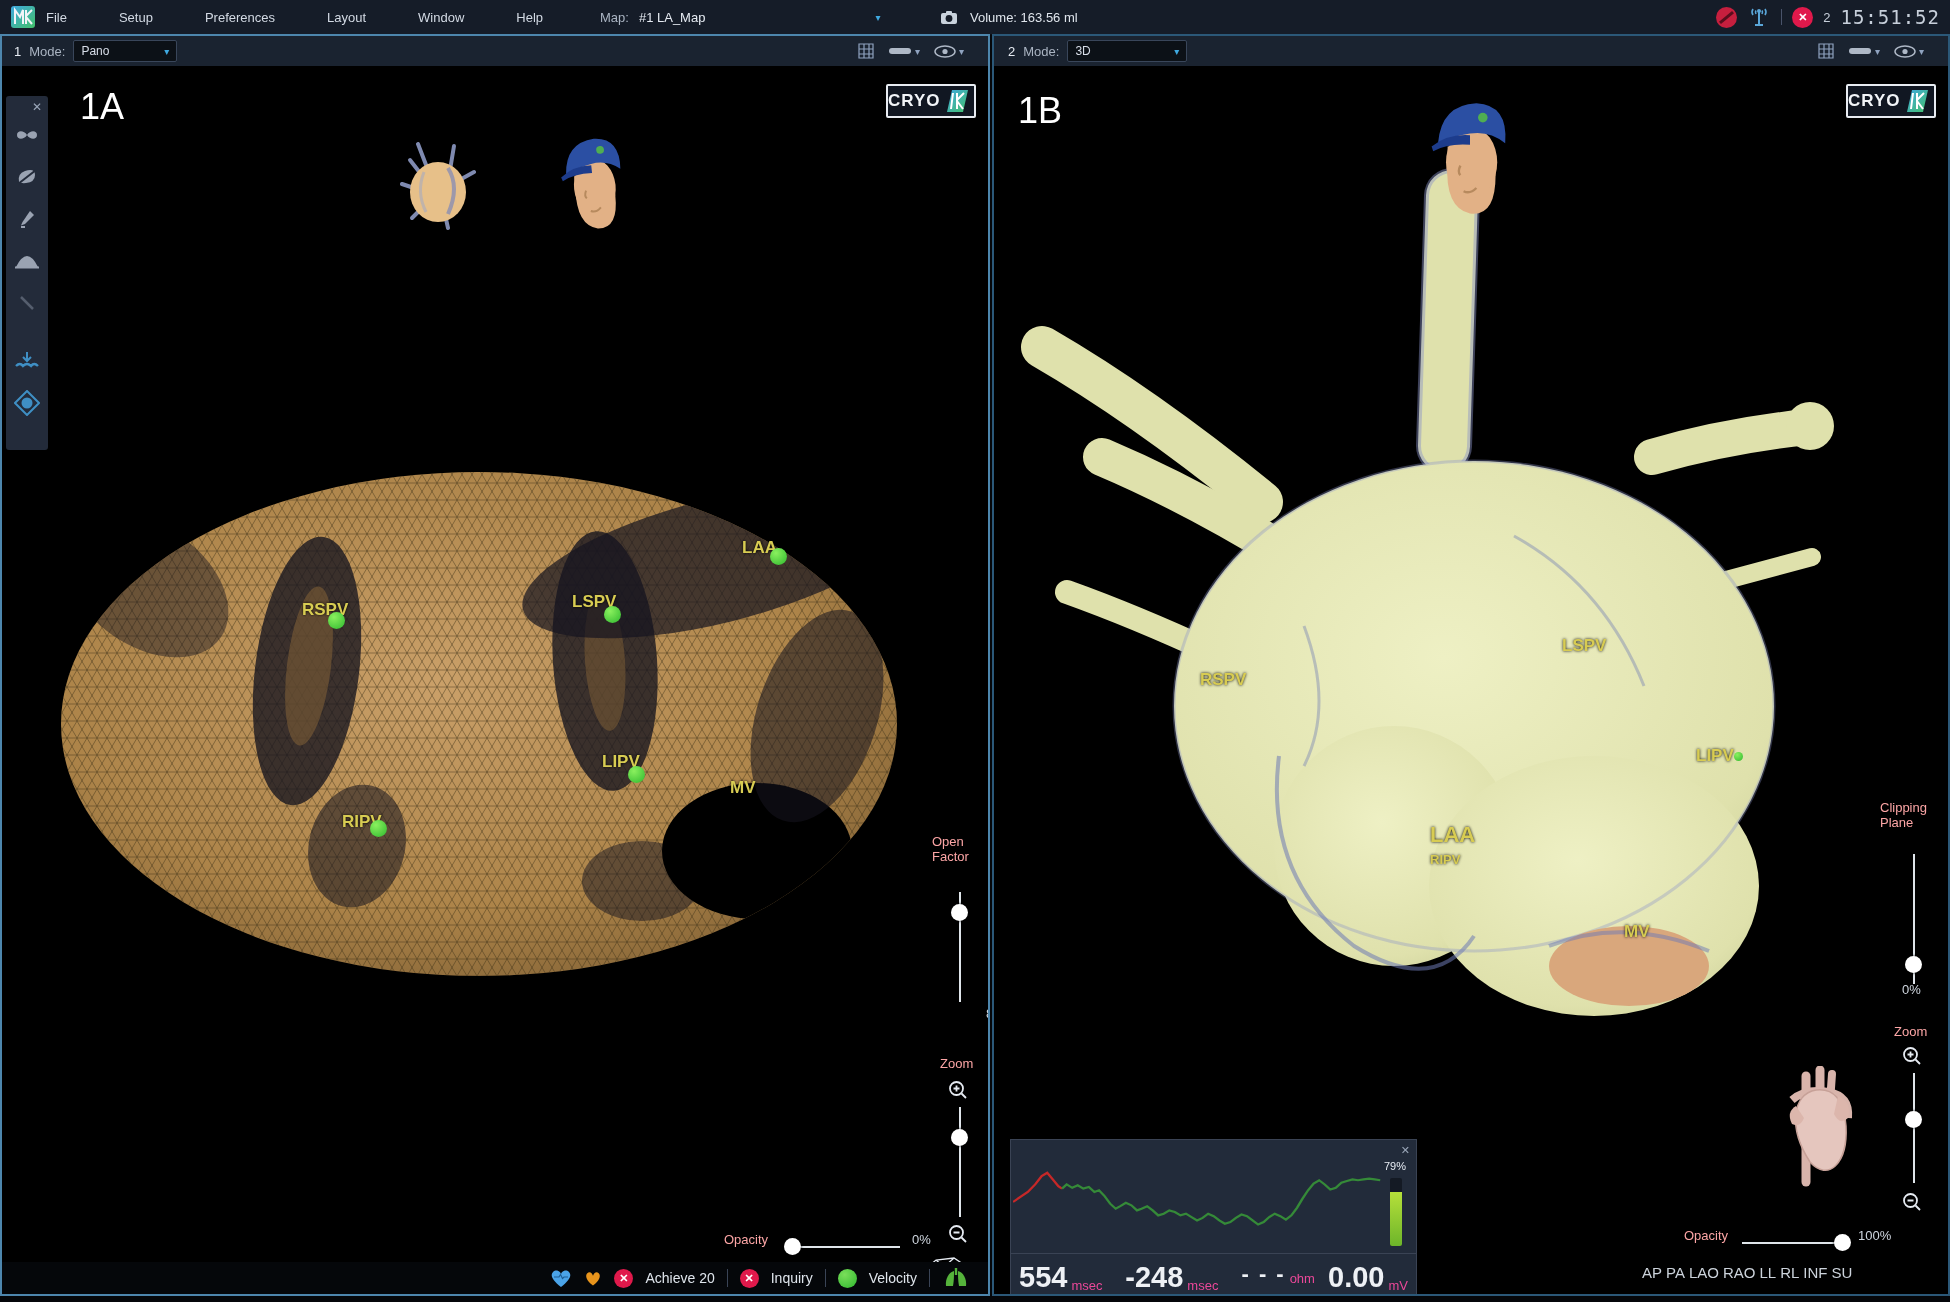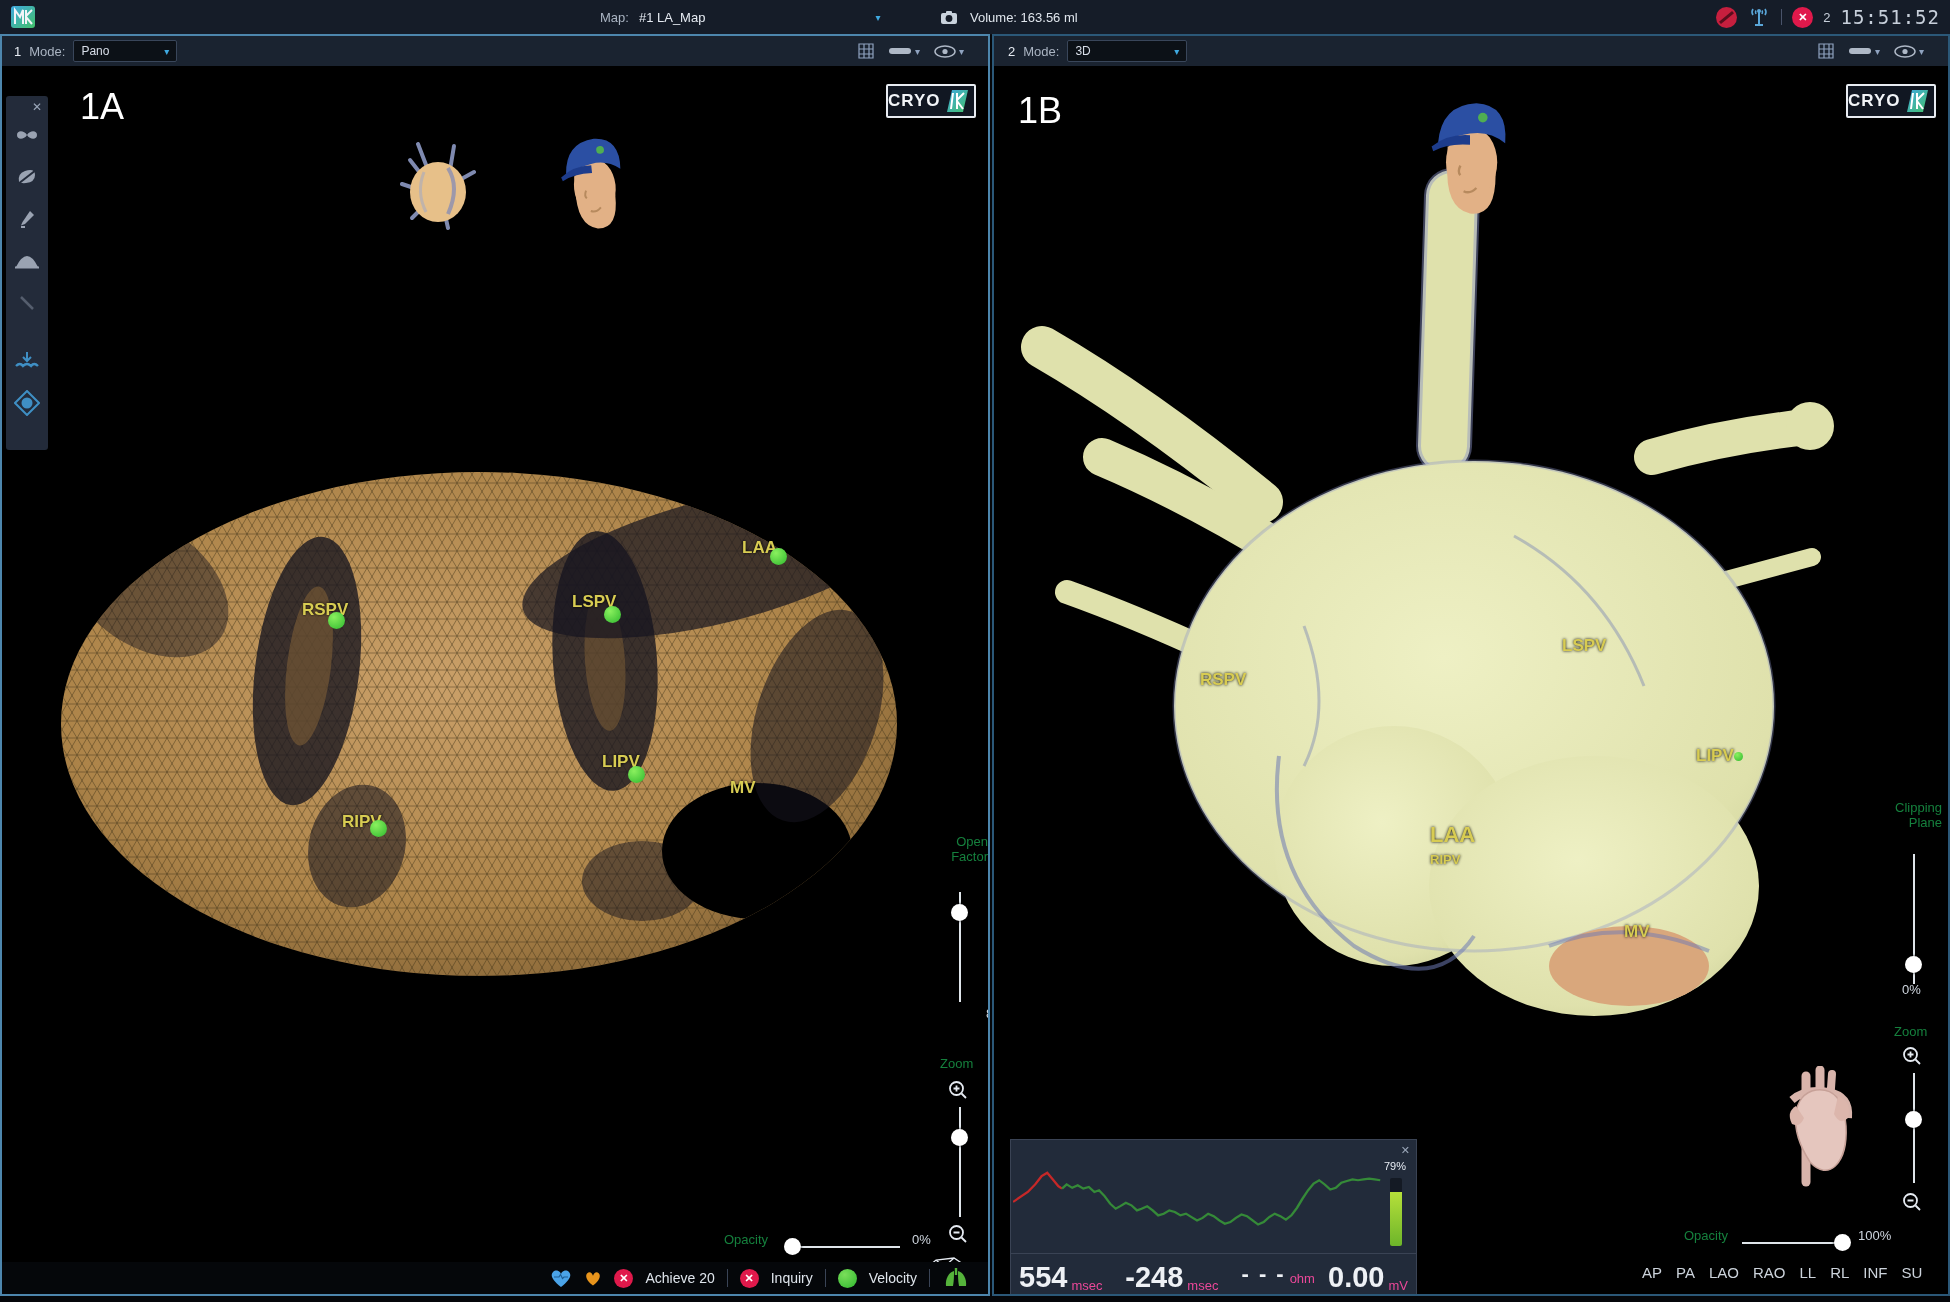--- a/index.html
+++ b/index.html
@@ -53,21 +53,21 @@
 
   
   .anat{position:absolute;font-size:17px;font-weight:bold;color:#d8cc52;text-shadow:0 0 3px #000;}
   .anat.small{font-size:13px;}
   .gdot{position:absolute;border-radius:50%;background:radial-gradient(circle at 35% 30%,#8af05e,#2eb82e);}
 
   
   .vtrack{position:absolute;width:2px;background:#dfe5ea;}
   .htrack{position:absolute;height:2px;background:#dfe5ea;}
   .thumb{position:absolute;width:17px;height:17px;border-radius:50%;background:#ffffff;box-shadow:0 0 3px #000;}
-  .ctrl-label{position:absolute;font-size:13px;color:#15803d;text-align:right;}
+  .ctrl-label{position:absolute;font-size:13px;color:#fca5a5;text-align:left;}
   .ctrl-value{position:absolute;font-size:13px;color:#cfd6df;}
   .magnifier{position:absolute;width:20px;height:20px;}
 
   
   .p1-bottombar{position:absolute;left:0;right:0;bottom:0;height:32px;background:#05070a;
     display:flex;align-items:center;justify-content:flex-end;gap:12px;padding-right:18px;font-size:14px;color:#dfe5ec;}
   .bb-sep{width:1px;height:18px;background:#3a4456;}
 
   
   .signal-panel{position:absolute;left:16px;top:1073px;width:407px;height:183px;background:#222b3a;
@@ -77,38 +77,46 @@
   .meas-group{display:flex;flex-direction:column;line-height:1;}
   .meas-top{display:flex;align-items:flex-end;gap:4px;}
   .meas-value{font-size:29px;font-weight:bold;color:#eef1f5;}
   .meas-unit{font-size:13px;color:#ec4899;}
   .meas-label{font-size:15px;color:#97a1af;margin-top:6px;}
   .close-x{font-size:11px;color:#9aa6b8;}
   .progressbar{position:absolute;right:14px;top:38px;width:12px;height:68px;background:#141a24;border-radius:2px;overflow:hidden;}
   .progress-fill{position:absolute;left:0;right:0;bottom:0;height:79%;background:linear-gradient(#b6e03a,#6db52a);}
   .pct-label{position:absolute;right:10px;top:20px;font-size:11px;color:#e6ebf2;}
 
-  .orient-row{position:absolute;display:flex;gap:14px;font-size:15px;color:#ccd3db;}
+  .orient-row{position:absolute;display:flex;gap:4px;font-size:15px;color:#ccd3db;}
 </style>
 </head>
 <body>
 
 <div class="screen">
 
   <div class="topbar">
     <svg class="abs" style="left:10px;top:5px" width="26" height="24" viewBox="0 0 26 24">
       <defs>
           <linearGradient id="lg1" x1="0" y1="0" x2="1" y2="1">
         <stop offset="0" stop-color="#3fa9e0"></stop>
             <stop offset="1" stop-color="#43c06a"></stop>
           </linearGradient>
         </defs>
       <rect x="1" y="1" width="24" height="22" rx="3" fill="url(#lg1)"></rect>
       <path d="M5 19 L5 5 L10 12 L13 5 L13 19 M16 5 L16 19 M16 11 L22 5 M16 12 L22 19" stroke="#f2f5f8" stroke-width="2" fill="none"></path>
     </svg>
+    <div class="menu-row">
+      <span class="menu-item">File</span>
+      <span class="menu-item">Setup</span>
+      <span class="menu-item">Preferences</span>
+      <span class="menu-item">Layout</span>
+      <span class="menu-item">Window</span>
+      <span class="menu-item">Help</span>
+    </div>
     <div class="map-cluster">
       <span class="map-label">Map:</span>
       <span class="map-value">#1 LA_Map</span>
       <span class="caret" style="margin-left:160px">▾</span>
     </div>
     <div class="vol-cluster">
       <svg width="18" height="15" viewBox="0 0 18 15">
         <rect x="1" y="3" width="16" height="11" rx="2" fill="#c9d2dc"></rect>
         <rect x="6" y="1" width="6" height="3" rx="1" fill="#c9d2dc"></rect>
         <circle cx="9" cy="8.5" r="3.4" fill="#151c28"></circle>

